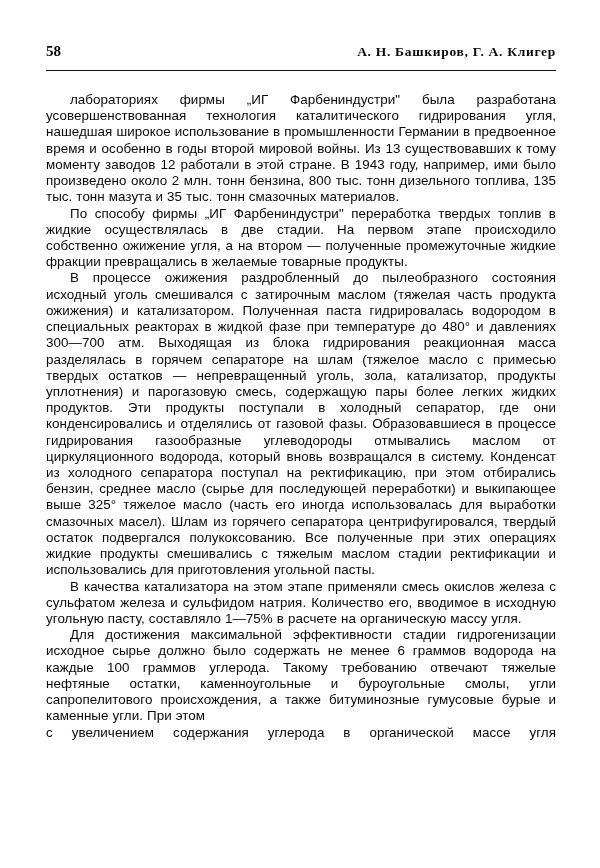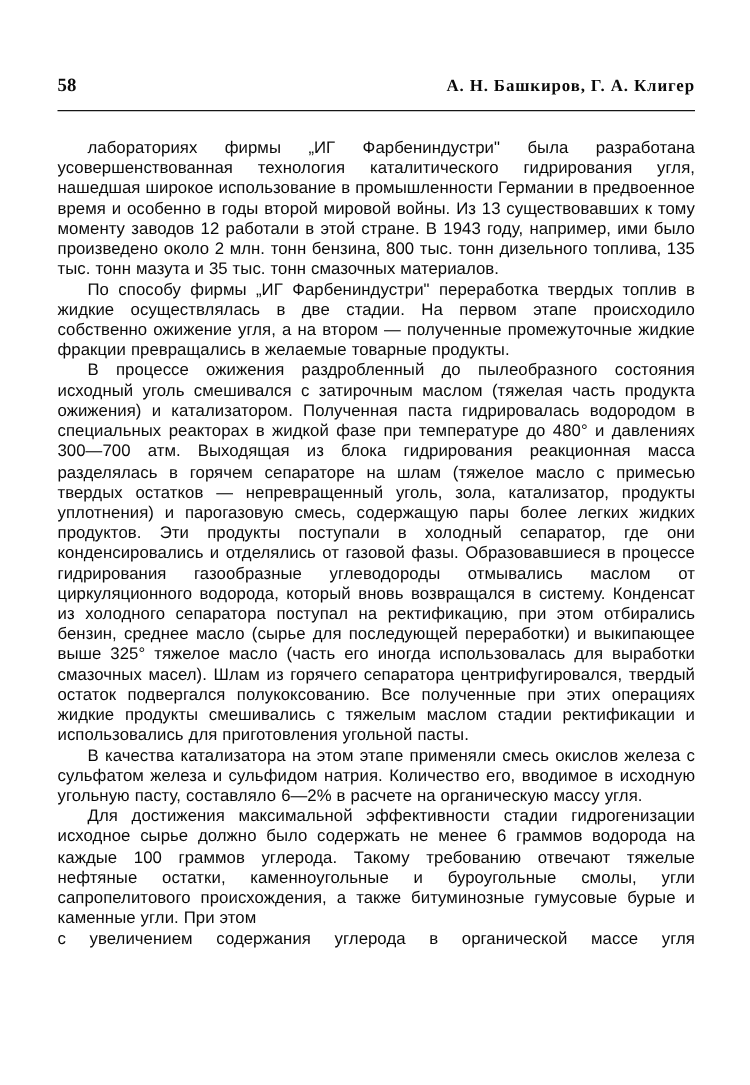--- a/index.html
+++ b/index.html
@@ -8,21 +8,20 @@
     background: #ffffff;
   }
   .page {
     position: relative;
     width: 600px;
     height: 760px;
     background: #ffffff;
     overflow: hidden;
     font-family: "Liberation Sans", sans-serif;
     color: #0a0a0a;
-    margin-top: 18px;
   }
 
   
   .running-head {
     position: absolute;
     left: 46px;
     top: 44px;
     width: 510px;
     height: 22px;
     display: flex;
@@ -96,17 +95,17 @@
   <div class="running-head">
     <span class="folio">58</span>
     <span class="head-authors">А. Н. Башкиров, Г. А. Клигер</span>
   </div>
   <div class="head-rule"></div>
 
   <div class="body-col">
     <p class="para">лабораториях фирмы „ИГ Фарбениндустри" была разработана усовершенствованная технология каталитического гидрирования угля, нашедшая широкое использование в промышленности Германии в предвоенное время и особенно в годы второй мировой войны. Из 13 существовавших к тому моменту заводов 12 работали в этой стране. В 1943 году, например, ими было произведено около 2 млн. тонн бензина, 800 тыс. тонн дизельного топлива, 135 тыс. тонн мазута и 35 тыс. тонн смазочных материалов.</p>
     <p class="para">По способу фирмы „ИГ Фарбениндустри" переработка твердых топлив в жидкие осуществлялась в две стадии. На первом этапе происходило собственно ожижение угля, а на втором — полученные промежуточные жидкие фракции превращались в желаемые товарные продукты.</p>
     <p class="para">В процессе ожижения раздробленный до пылеобразного состояния исходный уголь смешивался с затирочным маслом (тяжелая часть продукта ожижения) и катализатором. Полученная паста гидрировалась водородом в специальных реакторах в жидкой фазе при температуре до 480° и давлениях 300—700 атм. Выходящая из блока гидрирования реакционная масса разделялась в горячем сепараторе на шлам (тяжелое масло с примесью твердых остатков — непревращенный уголь, зола, катализатор, продукты уплотнения) и парогазовую смесь, содержащую пары более легких жидких продуктов. Эти продукты поступали в холодный сепаратор, где они конденсировались и отделялись от газовой фазы. Образовавшиеся в процессе гидрирования газообразные углеводороды отмывались маслом от циркуляционного водорода, который вновь возвращался в систему. Конденсат из холодного сепаратора поступал на ректификацию, при этом отбирались бензин, среднее масло (сырье для последующей переработки) и выкипающее выше 325° тяжелое масло (часть его иногда использовалась для выработки смазочных масел). Шлам из горячего сепаратора центрифугировался, твердый остаток подвергался полукоксованию. Все полученные при этих операциях жидкие продукты смешивались с тяжелым маслом стадии ректификации и использовались для приготовления угольной пасты.</p>
-    <p class="para">В качества катализатора на этом этапе применяли смесь окислов железа с сульфатом железа и сульфидом натрия. Количество его, вводимое в исходную угольную пасту, составляло 6—2% в расчете на органическую массу угля.</p>
+    <p class="para">В качества катализатора на этом этапе применяли смесь окислов железа с сульфатом железа и сульфидом натрия. Количество его, вводимое в исходную угольную пасту, составляло 1—75% в расчете на органическую массу угля.</p>
     <p class="para cut"><span>Для достижения максимальной эффективности стадии гидрогенизации исходное сырье должно было содержать не менее 6 граммов водорода на каждые 100 граммов углерода. Такому требованию отвечают тяжелые нефтяные остатки, каменноугольные и буроугольные смолы, угли сапропелитового происхождения, а также битуминозные гумусовые бурые и каменные угли. При этом</span> <span class="last-line">с увеличением содержания углерода в органической массе угля</span></p>
   </div>
 
 </div>
 
 </body></html>

